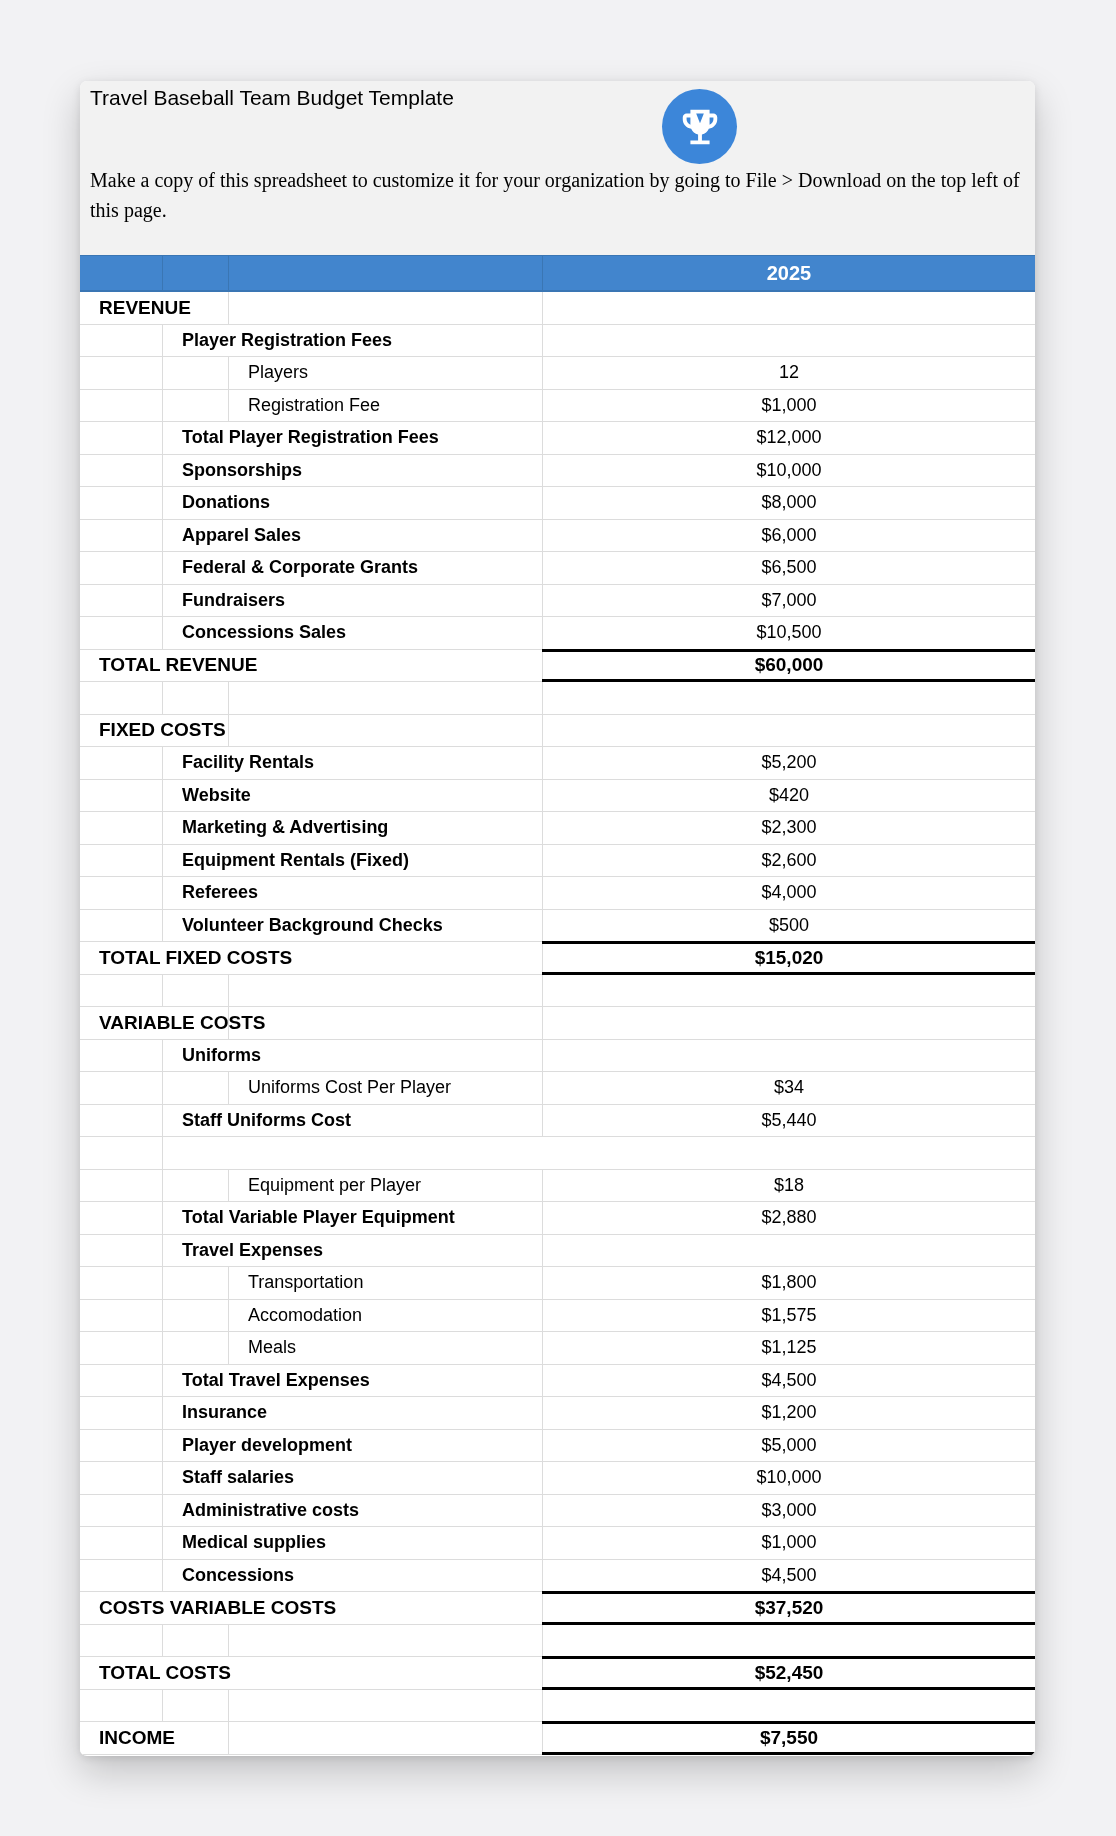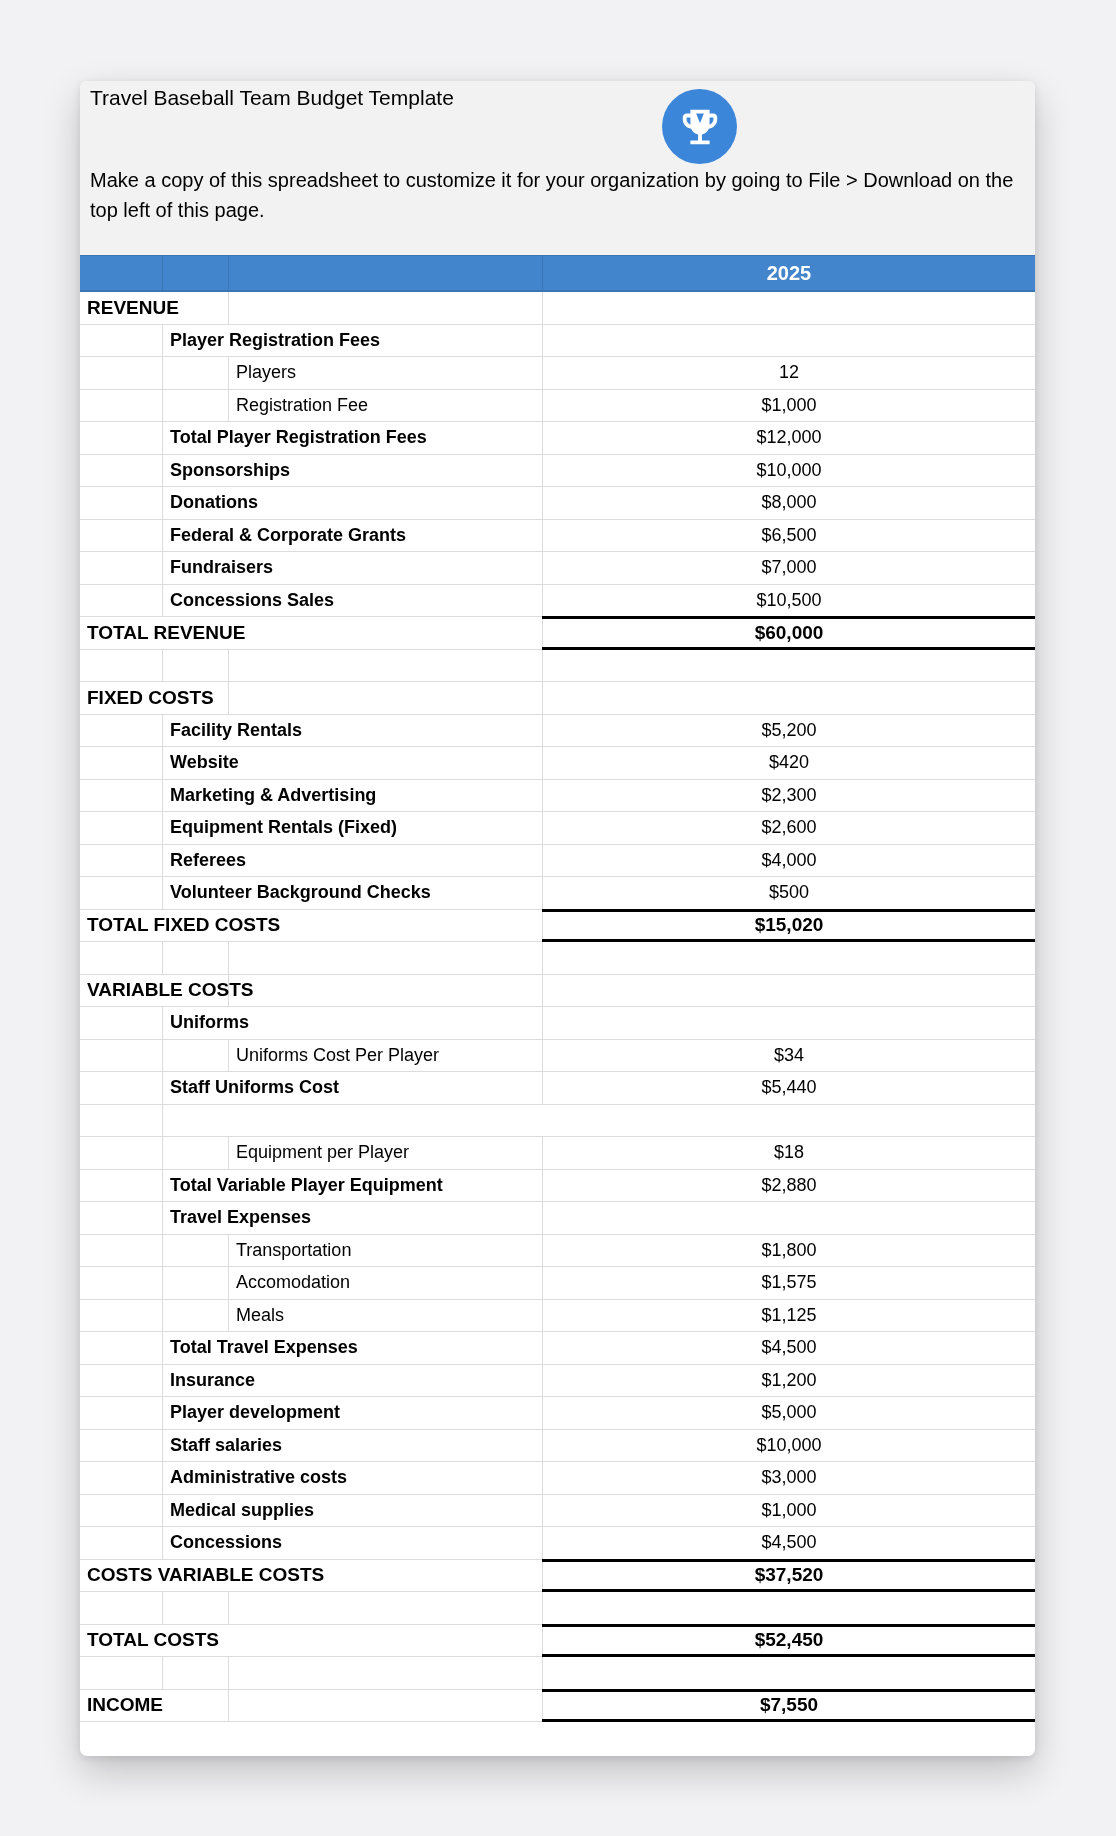--- a/index.html
+++ b/index.html
@@ -32,21 +32,21 @@
     position: absolute; left: 582px; top: 8px;
     width: 75px; height: 75px; border-radius: 50%;
     background: var(--iconblue, #3c86d9);
     display: flex; align-items: center; justify-content: center;
   }
   .trophy-circle svg { display: block; }
   .notch { fill: var(--iconblue, #3c86d9); }
   .desc {
     position: absolute; left: 10px; top: 84px;
     width: 932px;
-    font-size: 20px; line-height: 30px;
+    font-size: 20px; line-height: 30px; font-family: Liberation Serif, serif;
   }
   
   .sheet { width: 955px; }
   .hdr {
     display: flex; height: 37px;
     background: var(--blue, #4285cd);
     border-top: 1px solid var(--blueline, #3a76b4);
     border-bottom: 2px solid var(--blueline, #3a76b4);
   }
   .hcell { height: 100%; border-right: 1px solid var(--blueline, #3a76b4); }
@@ -57,21 +57,21 @@
     display: flex; height: 32.5px;
     background: #fff;
     border-bottom: 1px solid var(--grid, #dcdcdc);
   }
   .cell {
     height: 100%; display: flex; align-items: center;
     border-right: 1px solid var(--grid, #dcdcdc);
     font-size: 18px;
   }
   .cell.w-d { border-right: none; justify-content: center; }
-  .lbl { padding-left: 7px; white-space: nowrap; }
+  .lbl { padding-left: 19px; white-space: nowrap; }
   .b { font-weight: bold; font-size: 19px; }
   .w-a   { width: 83px; }
   .w-b   { width: 66px; }
   .w-c   { width: 314px; }
   .w-ab  { width: 149px; }
   .w-bc  { width: 380px; font-weight: bold; }
   .w-abc { width: 463px; }
   .w-d   { width: 492px; }
   .thick { position: relative; }
   .thick::before {
@@ -141,20 +141,25 @@
           <div class="cell w-bc lbl">Sponsorships</div>
           <div class="cell w-d">$10,000</div>
         </div>
         <div class="trow item">
           <div class="cell w-a"></div>
           <div class="cell w-bc lbl">Donations</div>
           <div class="cell w-d">$8,000</div>
         </div>
         <div class="trow item">
           <div class="cell w-a"></div>
+          <div class="cell w-bc lbl">Apparel Sales</div>
+          <div class="cell w-d">$6,000</div>
+        </div>
+        <div class="trow item">
+          <div class="cell w-a"></div>
           <div class="cell w-bc lbl">Federal &amp; Corporate Grants</div>
           <div class="cell w-d">$6,500</div>
         </div>
         <div class="trow item">
           <div class="cell w-a"></div>
           <div class="cell w-bc lbl">Fundraisers</div>
           <div class="cell w-d">$7,000</div>
         </div>
         <div class="trow item">
           <div class="cell w-a"></div>

